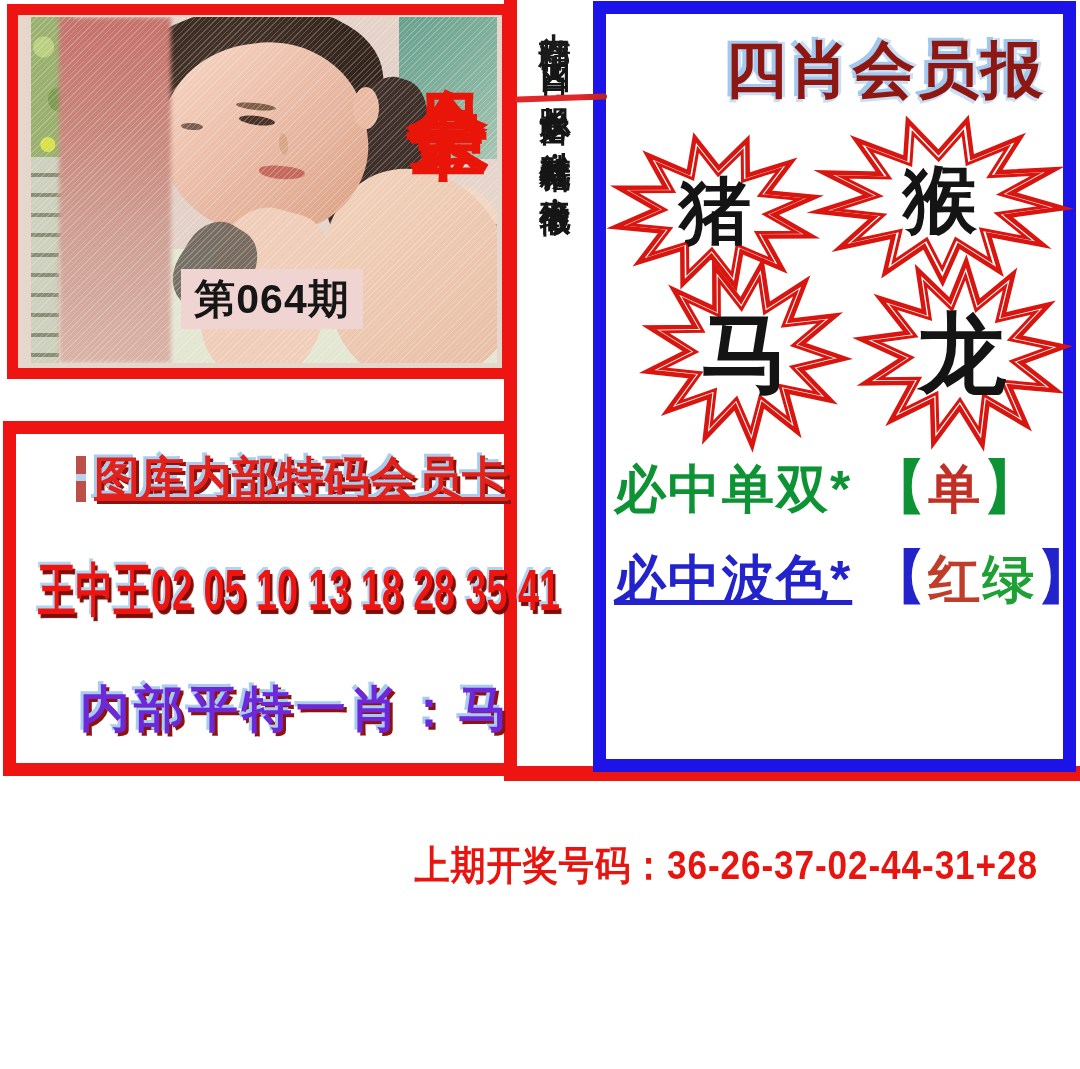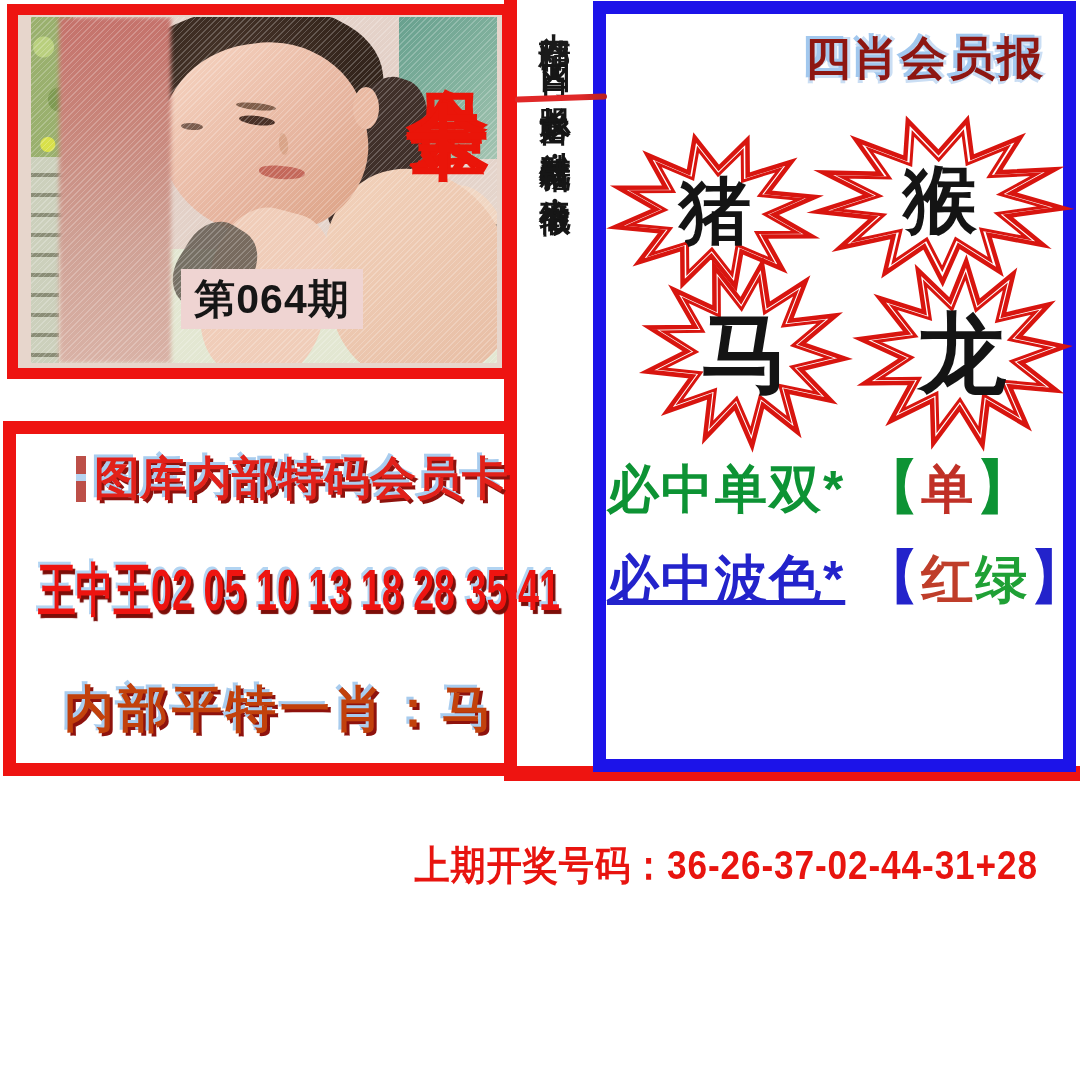--- a/index.html
+++ b/index.html
@@ -79,43 +79,43 @@
               font-family:"Liberation Serif",serif;font-weight:600;font-size:31px;
               letter-spacing:2px;color:#161616;line-height:1;}
   .scribble{position:absolute;left:515px;top:95px;width:92px;height:6px;z-index:8;
             background:linear-gradient(90deg,#e02828 70%,#b82020);border-radius:4px;
             transform:rotate(-2deg);}
 
   
   .blue-box{position:absolute;left:593px;top:1px;width:483px;height:771px;box-sizing:border-box;
             border:13px solid #1c13e9;background:#fff;z-index:2;}
   .rp-title{position:absolute;right:18px;top:14px;white-space:nowrap;
-            font-size:46px;font-weight:700;letter-spacing:2px;color:#8e1712;
+            font-size:62px;font-weight:700;letter-spacing:2px;color:#8e1712;
             text-shadow:-4px -3px 0 #a2c8ee,3px -2px 0 #cadef4,-2px 3px 0 #cadef4;}
-  .pred-row{position:absolute;left:1px;white-space:nowrap;font-weight:700;font-size:52px;
+  .pred-row{position:absolute;left:8px;white-space:nowrap;font-weight:700;font-size:52px;
             letter-spacing:2px;line-height:1.2;}
   .pred-brk{font-size:58px;font-weight:900;}
   .pred-val{font-weight:700;}
 
   .stars-overlay{position:absolute;left:0;top:0;z-index:5;pointer-events:none;overflow:visible;}
 
   
   .bl-box{position:absolute;left:3px;top:421px;width:514px;height:355px;box-sizing:border-box;
           border:13px solid #ee1411;background:#fff;z-index:4;}
   .bl1{position:absolute;left:78px;top:14px;white-space:nowrap;font-size:46px;font-weight:800;
        letter-spacing:0px;color:#e2211a;
-       text-shadow:-3px -3px 0 #a8ccee,3px 3px 0 #8e120d;}
+       text-shadow:-3px -3px 0 #a8ccee,3px 3px 0 #8e120d;text-decoration:underline;}
   .bl-artifact{position:absolute;left:60px;top:22px;width:10px;height:46px;
                background:linear-gradient(180deg,#b03028 0 40%,#a8ccee 40% 55%,#b03028 55% 100%);
                opacity:.85;}
   .bl2{position:absolute;left:22px;top:118px;white-space:nowrap;font-size:58px;font-weight:900;
        color:#ee1410;transform:scaleX(0.65);transform-origin:left center;
        text-shadow:-3px -3px 0 #b2d4f2,4px 4px 1px #7c0d08;}
-  .bl3{position:absolute;left:48px;top:242px;white-space:nowrap;font-size:50px;font-weight:800;
-       letter-spacing:4px;color:#c2410c;
+  .bl3{position:absolute;left:64px;top:242px;white-space:nowrap;font-size:50px;font-weight:800;
+       letter-spacing:4px;color:#6d28d9;
        text-shadow:-3px -3px 0 #a8ccee,3px 3px 0 #8e120d;}
 
   
   .footer{position:absolute;left:0;right:0;top:838px;text-align:right;z-index:1;}
   .footer span{display:inline-block;transform:scaleX(0.88);white-space:nowrap;
                font-size:40px;font-weight:800;color:#e8140f;letter-spacing:1px;}
 </style>
 </head>
 <body>
 

